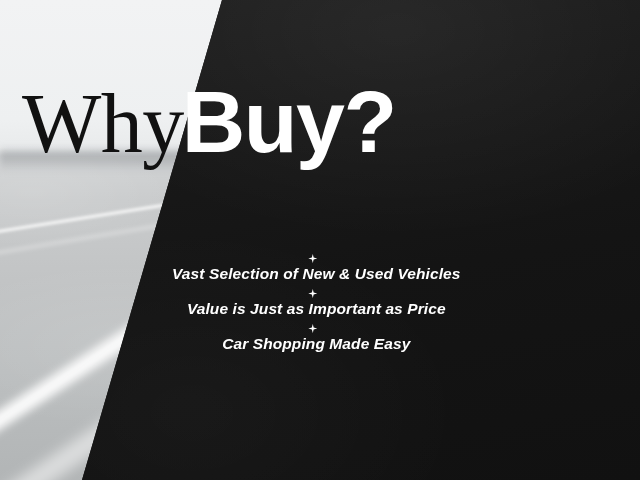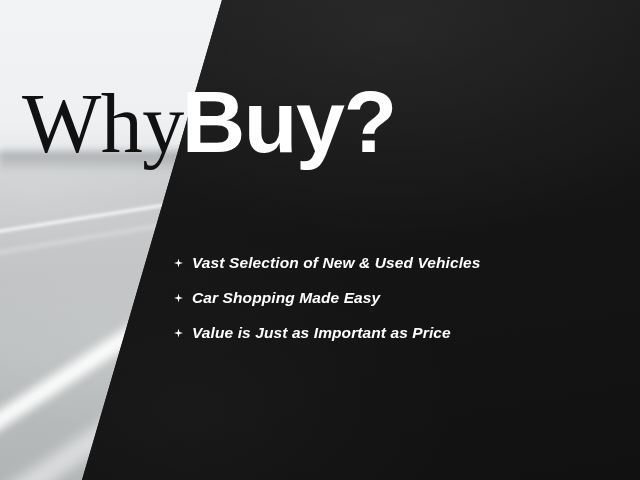--- a/index.html
+++ b/index.html
@@ -175,20 +175,21 @@
     margin: 0;
     padding: 0;
     list-style: none;
   }
   .bullets li {
     display: flex;
     align-items: center;
     height: 22px;
     margin-bottom: 13px;
     white-space: nowrap;
+    flex-direction: column;
   }
   .bullets li:last-child { margin-bottom: 0; }
   .bullet-mark {
     width: 13px;
     height: 13px;
     flex: 0 0 13px;
     margin-right: 7px;
     color: #ffffff;
     position: relative;
   }
@@ -237,21 +238,21 @@
     <span class="why">Why</span><span class="buy">Buy?</span>
   </div>
 
   <ul class="bullets">
     <li>
       <span class="bullet-mark"></span>
       <span class="bullet-text">Vast Selection of New &amp; Used Vehicles</span>
     </li>
     <li>
       <span class="bullet-mark"></span>
-      <span class="bullet-text">Car Shopping Made Easy</span>
+      <span class="bullet-text">Value is Just as Important as Price</span>
     </li>
     <li>
       <span class="bullet-mark"></span>
-      <span class="bullet-text">Value is Just as Important as Price</span>
+      <span class="bullet-text">Car Shopping Made Easy</span>
     </li>
   </ul>
 
 </div>
 
 </body></html>

